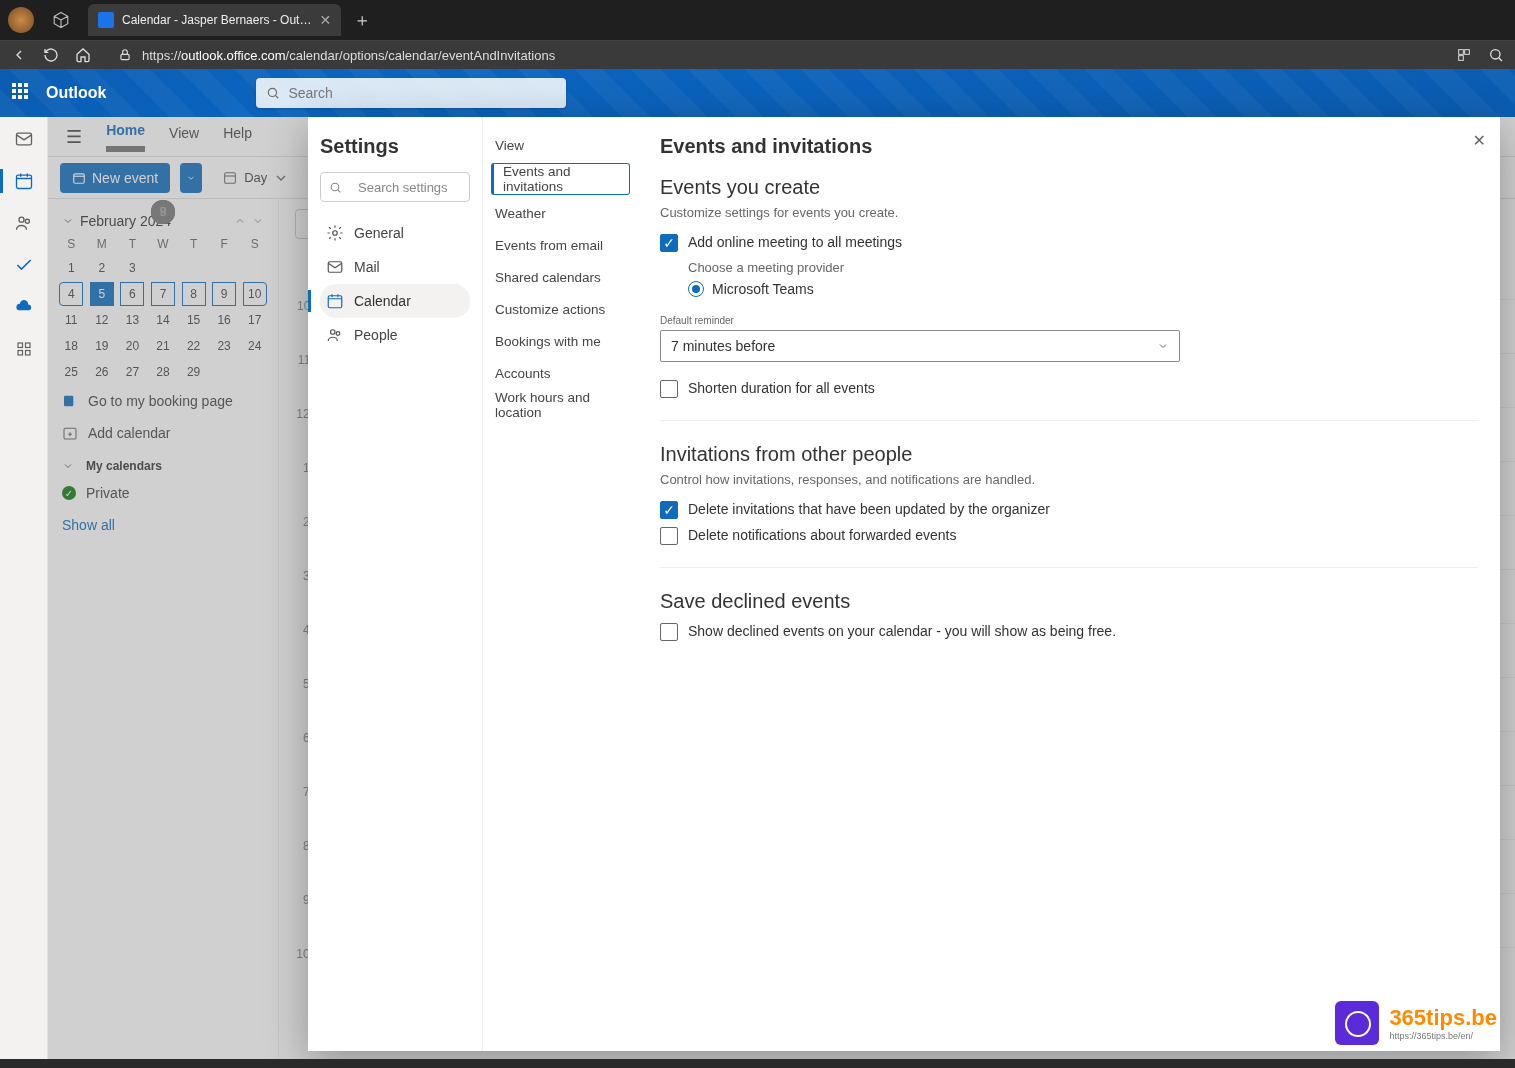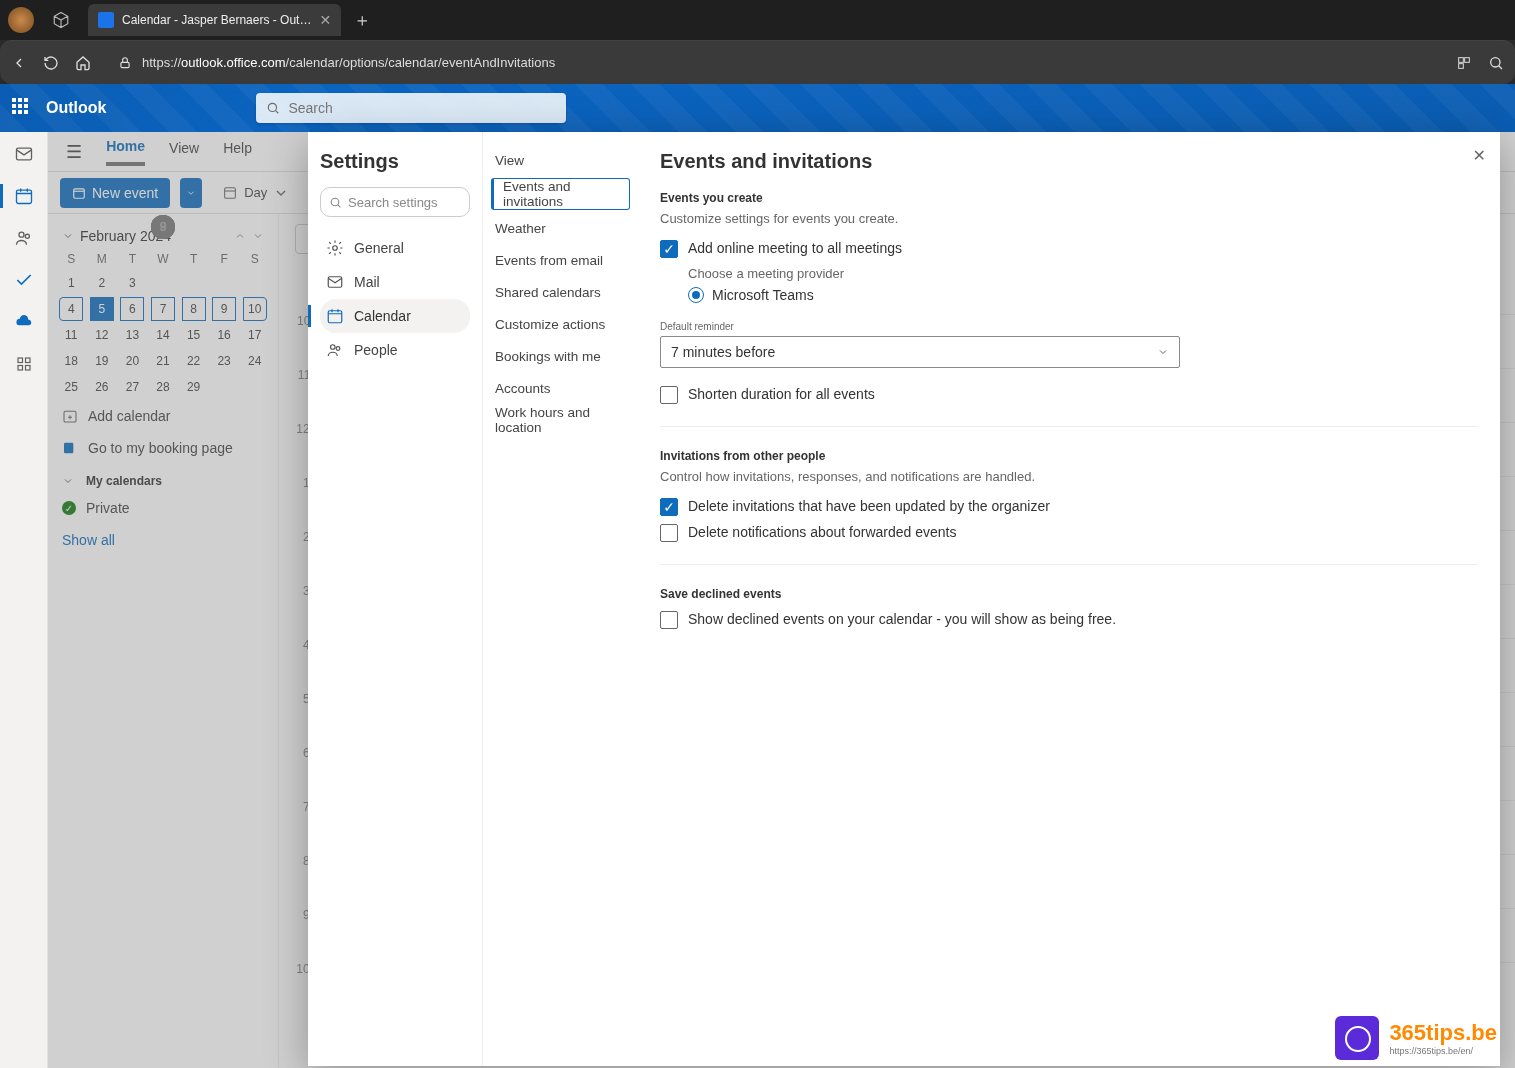--- a/index.html
+++ b/index.html
@@ -8,21 +8,21 @@
 
 .browser-top { height: 40px; background: #1f1f1f; display: flex; align-items: center; padding: 0 8px; }
 .avatar-circle { width: 26px; height: 26px; border-radius: 50%; background: radial-gradient(circle,#c98b4a,#7a4b22); margin-right: 8px; }
 .cube-icon { width: 26px; height: 26px; color: #ccc; margin: 0 6px; display:flex; align-items:center; justify-content:center;}
 .tab { display: flex; align-items: center; background: #3b3b3b; height: 32px; padding: 0 10px; border-radius: 6px 6px 0 0; margin-left: 8px; min-width: 220px; }
 .tab-favicon { width:16px; height:16px; background:#1a73e8; border-radius:2px; margin-right:8px; }
 .tab-title { color: #eee; font-size: 12px; flex:1; white-space:nowrap; overflow:hidden; text-overflow:ellipsis;}
 .tab-close { color:#aaa; margin-left:8px; font-size:14px;}
 .new-tab-btn { color:#ccc; margin-left:12px; font-size:18px; }
 
-.browser-nav { height: 44px; background: #3b3a3a; display:flex; align-items:center; padding: 7px 10px; gap:14px; border-top:1px solid #444;border-radius:12px;}
+.browser-nav { height: 29px; background: #3b3a3a; display:flex; align-items:center; padding: 7px 10px; gap:14px; border-top:1px solid #444;}
 .nav-icon { width:18px; height:18px; color:#ddd; display:flex; align-items:center; justify-content:center;}
 .url-bar { flex:1; height:28px; background:#3b3a3a; display:flex; align-items:center; padding:0 10px; gap:8px; border-radius:4px;}
 .url-text { color:#ddd; font-size:13px; }
 .url-host { color:#fff; }
 
 
 .app { position: relative; height: calc(1068px - 78px); overflow:hidden; }
 .app-header { height: 48px; background: linear-gradient(90deg,#0a5db3 0%, #0b64c0 20%, #0a5db3 100%); display:flex; align-items:center; padding:0 12px; position:relative; }
 .app-header::after { content:""; position:absolute; inset:0; background: repeating-linear-gradient(45deg, rgba(255,255,255,0.04) 0 20px, rgba(255,255,255,0) 20px 40px); pointer-events:none;}
 .waffle { width:20px; height:20px; display:grid; grid-template-columns:repeat(3,4px); grid-template-rows:repeat(3,4px); gap:2px; margin-right:14px;}
@@ -35,21 +35,21 @@
 .left-rail { position:absolute; left:0; top:48px; width:48px; height:calc(100% - 48px); background:#f3f2f1; display:flex; flex-direction:column; align-items:center; padding-top:10px; gap:18px; border-right:1px solid #e1e1e1;}
 .rail-icon { width:24px; height:24px; color:#616161; display:flex; align-items:center; justify-content:center; position:relative;}
 .rail-icon.active::before { content:""; position:absolute; left:-12px; top:0; bottom:0; width:3px; background:#0f6cbd;}
 .rail-icon.active { color:#0f6cbd;}
 
 
 .main-col { position:absolute; left:48px; top:48px; right:0; bottom:0; background:#fff; }
 .ribbon { height:40px; border-bottom:1px solid #e1e1e1; display:flex; align-items:center; gap:24px; padding:0 18px; }
 .hamburger { font-size:18px; color:#444;}
 .ribbon-item { font-size:14px; color:#444; padding-bottom:8px; }
-.ribbon-item.active { color:#0f6cbd; border-bottom:4px solid #737373; font-weight:600;}
+.ribbon-item.active { color:#0f6cbd; border-bottom:6px solid #737373; font-weight:600;}
 .toolbar { height:42px; display:flex; align-items:center; gap:10px; padding:0 12px; border-bottom:1px solid #e1e1e1;}
 .new-event-btn { background:#0f6cbd; color:#fff; height:30px; display:flex; align-items:center; padding:0 12px; border-radius:4px; font-size:14px; gap:6px;}
 .new-event-split { background:#0f6cbd; width:22px; height:30px; border-radius:4px; display:flex; align-items:center; justify-content:center; color:#fff;}
 .tool-pill { height:30px; display:flex; align-items:center; gap:6px; padding:0 10px; font-size:13px; color:#444; border-radius:4px;justify-content:center;}
 .tool-pill svg{width:16px;height:16px;}
 
 .sidebar-cal { position:absolute; left:0; top:82px; width:230px; padding:10px 8px; }
 .month-row { display:flex; align-items:center; gap:6px; font-size:14px; color:#333; padding:4px 6px;}
 .mini-cal { margin-top:4px;}
 .mini-head, .mini-row { display:grid; grid-template-columns:repeat(7,1fr); text-align:center; font-size:12px;}
@@ -76,35 +76,35 @@
 .grid-line { height:54px; border-top:1px solid #eee;}
 .event-block { position:absolute; left:62px; top:100px; width:30px; height:170px; background:#0a7a3d; color:#fff; font-size:11px; padding:3px; overflow:hidden; border-radius:2px;}
 
 
 .dim { position:absolute; inset:0; background:rgba(120,120,120,0.35);}
 
 
 .dialog { position:absolute; left:308px; top:48px; right:15px; bottom:8px; background:#ffffff; box-shadow:0 10px 40px rgba(0,0,0,0.3); display:flex; }
 .dlg-col1 { width:175px; border-right:1px solid #eee; padding:18px 12px 12px;}
 .dlg-title { font-size:20px; font-weight:600; color:#333; margin-bottom:14px;}
-.dlg-search { height:30px; border:1px solid #ccc; border-radius:10px; display:flex; align-items:center; padding:0 8px; gap:6px; font-size:13px; color:#888; margin-bottom:14px;}
+.dlg-search { height:30px; border:1px solid #ccc; border-radius:4px; display:flex; align-items:center; padding:0 8px; gap:16px; font-size:13px; color:#888; margin-bottom:14px;}
 .dlg-nav-item { display:flex; align-items:center; gap:10px; height:34px; font-size:14px; color:#444; padding:0 6px; position:relative;}
 .dlg-nav-item.active { color:#333; font-weight:400;}
 .dlg-nav-item.active::before { content:""; position:absolute; left:-12px; top:6px; bottom:6px; width:3px; background:#0f6cbd;}
 .dlg-nav-item.active-bg { background:#f3f2f1; border-radius:16px;}
 .dlg-nav-icon { width:18px; height:18px; color:#555;}
 
 .dlg-col2 { width:155px; padding:12px 0;}
 .sub-item { height:32px; display:flex; align-items:center; padding:0 12px; font-size:13.5px; color:#444;}
 .sub-item.active { border:1px solid #0f6cbd; border-left:3px solid #0f6cbd; margin:2px 8px; border-radius:3px; padding-left:9px; font-weight:400;}
 
 .dlg-col3 { flex:1; padding:18px 22px; position:relative; overflow-y:auto;}
 .dlg-close { position:absolute; right:14px; top:14px; color:#666; font-size:16px;}
 .dlg-h1 { font-size:20px; font-weight:600; color:#333; margin-bottom:18px;}
-.section-h { font-size:12px; font-weight:700; color:#333; margin:6px 0;}
+.section-h { font-size:20px; font-weight:400; color:#333; margin:6px 0;}
 .section-sub { font-size:13px; color:#666; margin-bottom:14px;}
 .check-row { display:flex; align-items:flex-start; gap:10px; margin:8px 0; font-size:14px; color:#333;}
 .checkbox { width:18px; height:18px; border:1px solid #666; border-radius:2px; flex-shrink:0; display:flex; align-items:center; justify-content:center;}
 .checkbox.checked { background:#0f6cbd; border-color:#0f6cbd; color:#fff;}
 .subgroup { margin-left:28px; margin-top:6px; font-size:13px; color:#666;}
 .radio-row { display:flex; align-items:center; gap:8px; margin-top:6px;}
 .radio { width:16px; height:16px; border:1.5px solid #0f6cbd; border-radius:50%; display:flex; align-items:center; justify-content:center;}
 .radio .dot { width:8px; height:8px; background:#0f6cbd; border-radius:50%;}
 .label-small { font-size:10px; color:#666; margin-top:18px;}
 .select { height:32px; border:1px solid #8a8a8a; border-radius:2px; display:flex; align-items:center; justify-content:space-between; padding:0 10px; font-size:14px; color:#333; margin-top:4px; width:520px; max-width:100%;}
@@ -359,31 +359,31 @@
               <div class="mini-cell dim">4</div>
               <div class="mini-cell dim">5</div>
               <div class="mini-cell dim">6</div>
               <div class="mini-cell dim">7</div>
               <div class="mini-cell dim">8</div>
               <div class="mini-cell dim">9</div>
             </div>
           </div>
       </div>
       <div class="side-link">
+        <svg width="16" height="16" viewBox="0 0 24 24" fill="#0f6cbd">
+            <rect x="3" y="4" width="14" height="16" rx="2"></rect>
+          </svg>
+        <span>Go to my booking page</span>
+      </div>
+      <div class="side-link">
         <svg width="16" height="16" viewBox="0 0 24 24" fill="none" stroke="#666" stroke-width="1.6">
             <rect x="3" y="5" width="18" height="16" rx="2"></rect>
             <path d="M12 11v6 M9 14h6"></path>
           </svg>
         <span>Add calendar</span>
-      </div>
-      <div class="side-link">
-        <svg width="16" height="16" viewBox="0 0 24 24" fill="#0f6cbd">
-            <rect x="3" y="4" width="14" height="16" rx="2"></rect>
-          </svg>
-        <span>Go to my booking page</span>
       </div>
       <div class="my-cal-header">
         <svg width="12" height="12" viewBox="0 0 24 24" fill="none" stroke="#666" stroke-width="2">
             <path d="M6 9l6 6 6-6"></path>
           </svg>
         <span>My calendars</span>
       </div>
       <div class="cal-item">
         <span class="cal-dot">✓</span>
         <span>Private</span>

